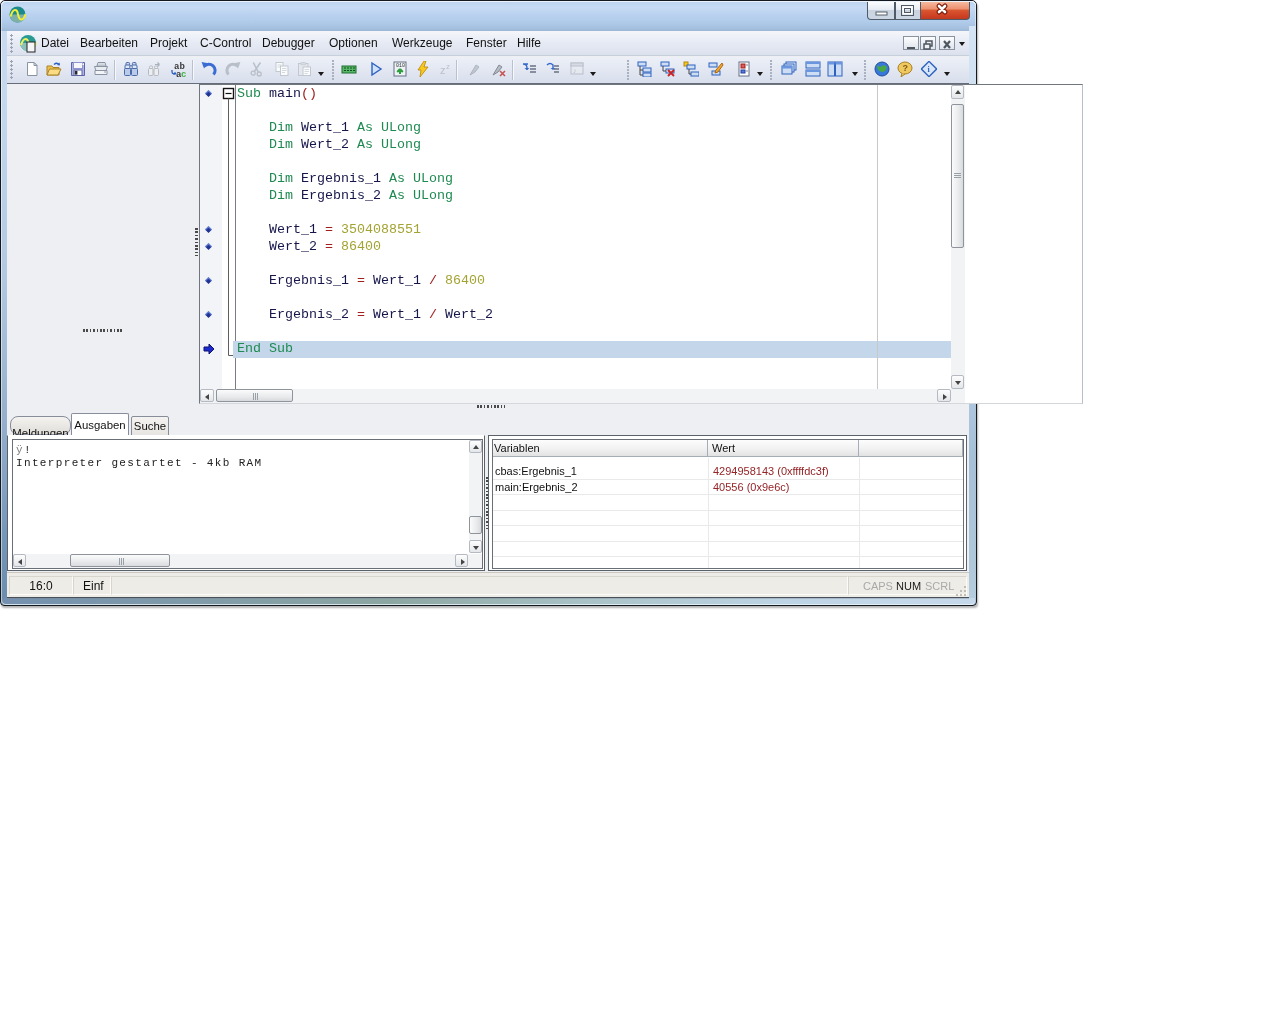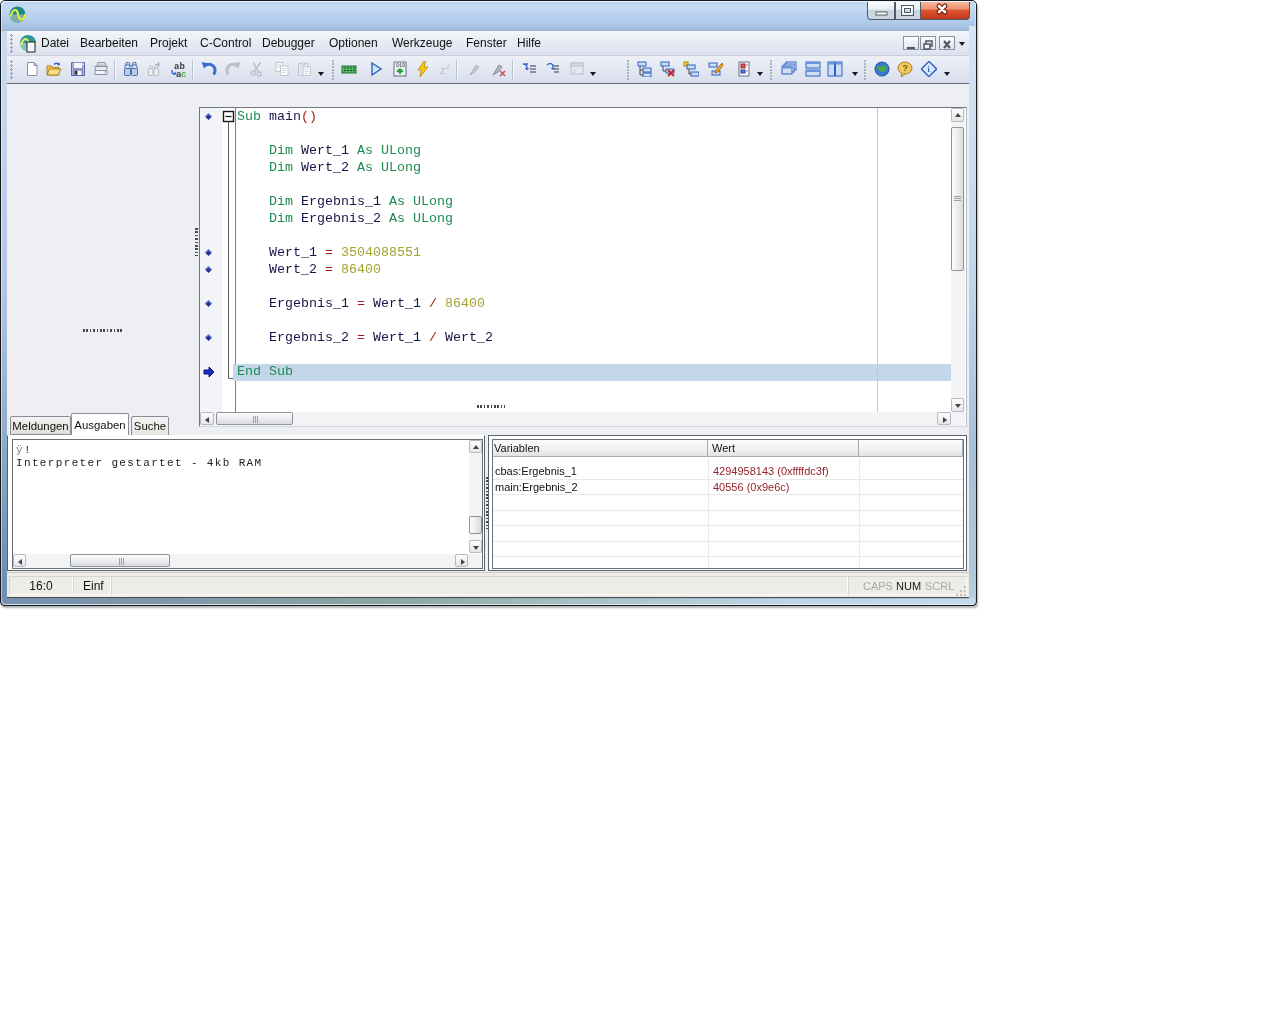--- a/index.html
+++ b/index.html
@@ -52,21 +52,21 @@
 .panel { position:absolute; border:1px solid #85919e; background:#ffffff; }
 
 .sbtrack { position:absolute; background:#f2f3f5; }
 .sbbtn { position:absolute; background:linear-gradient(180deg,#fdfdfd,#e4e6e9); border:1px solid #b5bac2; border-radius:2px; }
 .sbthumb { position:absolute; background:linear-gradient(90deg,#fbfbfb,#e8eaec 60%,#d8dadd); border:1px solid #8f949c; border-radius:2px; }
 .vgrip { position:absolute; left:2px; width:7px; height:1px; background:#9aa0a8; box-shadow:0 2px 0 #9aa0a8, 0 4px 0 #9aa0a8; }
 .hgrip { position:absolute; top:3px; width:1px; height:7px; background:#9aa0a8; box-shadow:2px 0 0 #9aa0a8, 4px 0 0 #9aa0a8; }
 .sbthumbh { position:absolute; background:linear-gradient(180deg,#fbfbfb,#e8eaec 60%,#d8dadd); border:1px solid #8f949c; border-radius:2px; }
 .tri { position:absolute; width:0; height:0; }
 
-#editor { position:absolute; left:192px; top:53px; width:768px; height:320px; border:1px solid; border-color:#6f767e #b8bec6 #d4d7db #6f767e; background:#fff;margin-top:23px; }
+#editor { position:absolute; left:192px; top:53px; width:884px; height:320px; border:1px solid; border-color:#6f767e #b8bec6 #d4d7db #6f767e; background:#fff; }
 #gutter { position:absolute; left:0; top:0; width:22px; height:304px; background:#f3f4f7; }
 #foldmargin { position:absolute; left:22px; top:0; width:12px; height:304px; background:#fff; }
 #code { position:absolute; left:37px; top:0px; font-family:"Liberation Mono",monospace; font-weight:normal; font-size:13.33px; line-height:17px; color:#16164a; white-space:pre; }
 #code .k { color:#1e8a50; }
 #code .n { color:#a3a332; }
 #code .o { color:#a02020; }
 .diamond { position:absolute; width:5px; height:5px; background:#203093; transform:rotate(45deg); box-shadow:inset 1px 1px 1px #6f8cdc; }
 
 .tab { position:absolute; font-size:11.4px; color:#111; border:1px solid #888e99; border-bottom:none; border-radius:2px 2px 0 0; text-align:center; }
 
@@ -393,21 +393,21 @@
         <div class="sbthumbh" style="left:16px;top:0;width:77px;height:13px;">
             <div class="hgrip" style="left:36px;"></div>
           </div>
         <div class="sbbtn" style="left:737px;top:0;width:14px;height:13px;">
             <div class="tri" style="left:5px;top:3.5px;border-top:3.5px solid transparent;border-bottom:3.5px solid transparent;border-left:4px solid #444;"></div>
           </div>
       </div>
     </div>
     <div class="dgriph" style="left:470px;top:374px;width:28px;"></div>
 
-    <div class="tab" style="left:3px;top:385px;width:61px;height:19px;background:linear-gradient(180deg,#f4f3f1,#e0ddd8);padding-top:3px;border-bottom:1px solid #888e99;">Meldungen</div>
+    <div class="tab" style="left:3px;top:385px;width:61px;height:19px;background:linear-gradient(180deg,#f4f3f1,#e0ddd8);padding-top:10px;border-bottom:1px solid #888e99;border-radius:8px;">Meldungen</div>
     <div class="tab" style="left:64px;top:382px;width:58px;height:22px;background:#fff;padding-top:5px;z-index:2;">Ausgaben</div>
     <div class="tab" style="left:124px;top:385px;width:38px;height:30px;background:linear-gradient(180deg,#f4f3f1,#e0ddd8);padding-top:3px;border-bottom:1px solid #888e99;">Suche</div>
 
     <div class="abs" style="left:0;top:404px;width:478px;height:136px;border:1px solid #5b6168;border-top-color:#ffffff;background:#fff;">
       <div class="abs" style="left:4px;top:3px;width:471px;height:130px;border:1px solid #6a6f76;background:#fff;">
         <div class="abs" style="left:3px;top:4px;font-family:'Liberation Mono',monospace;font-weight:normal;font-size:11px;letter-spacing:1.35px;line-height:13px;color:#222;white-space:pre;"><span style="color:#7d7d7d">ÿ</span>!
 Interpreter gestartet - 4kb RAM</div>
         <div class="sbtrack" style="left:456px;top:0;width:13px;height:113px;">
           <div class="sbbtn" style="left:0;top:0;width:13px;height:13px;">
               <div class="tri" style="left:3px;top:4px;border-left:3.5px solid transparent;border-right:3.5px solid transparent;border-bottom:4px solid #444;"></div>

